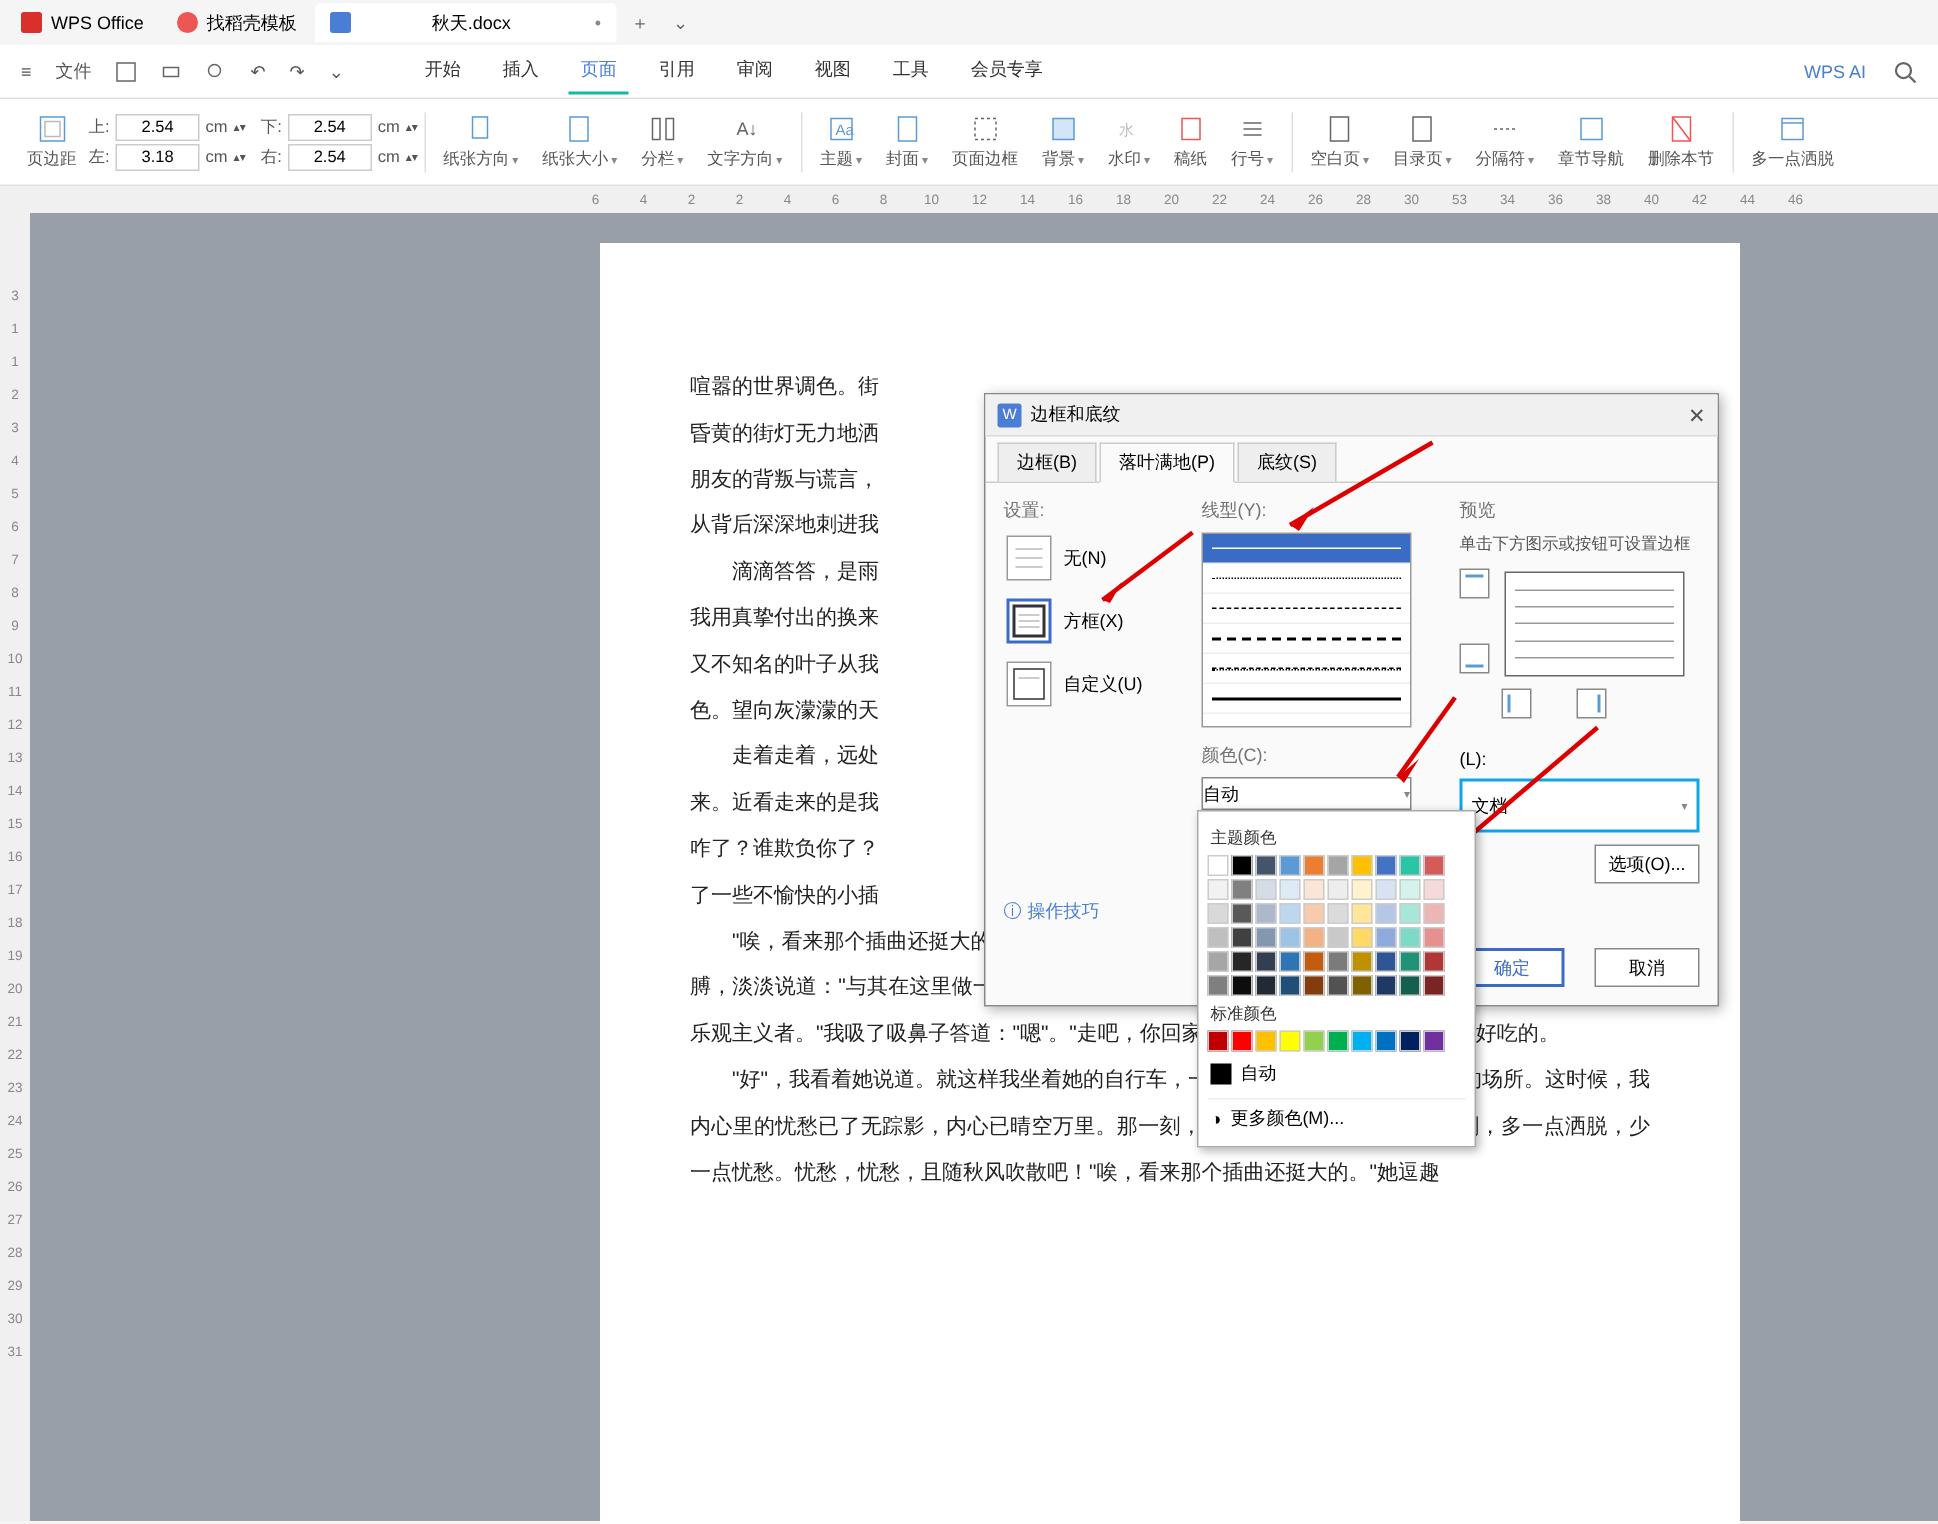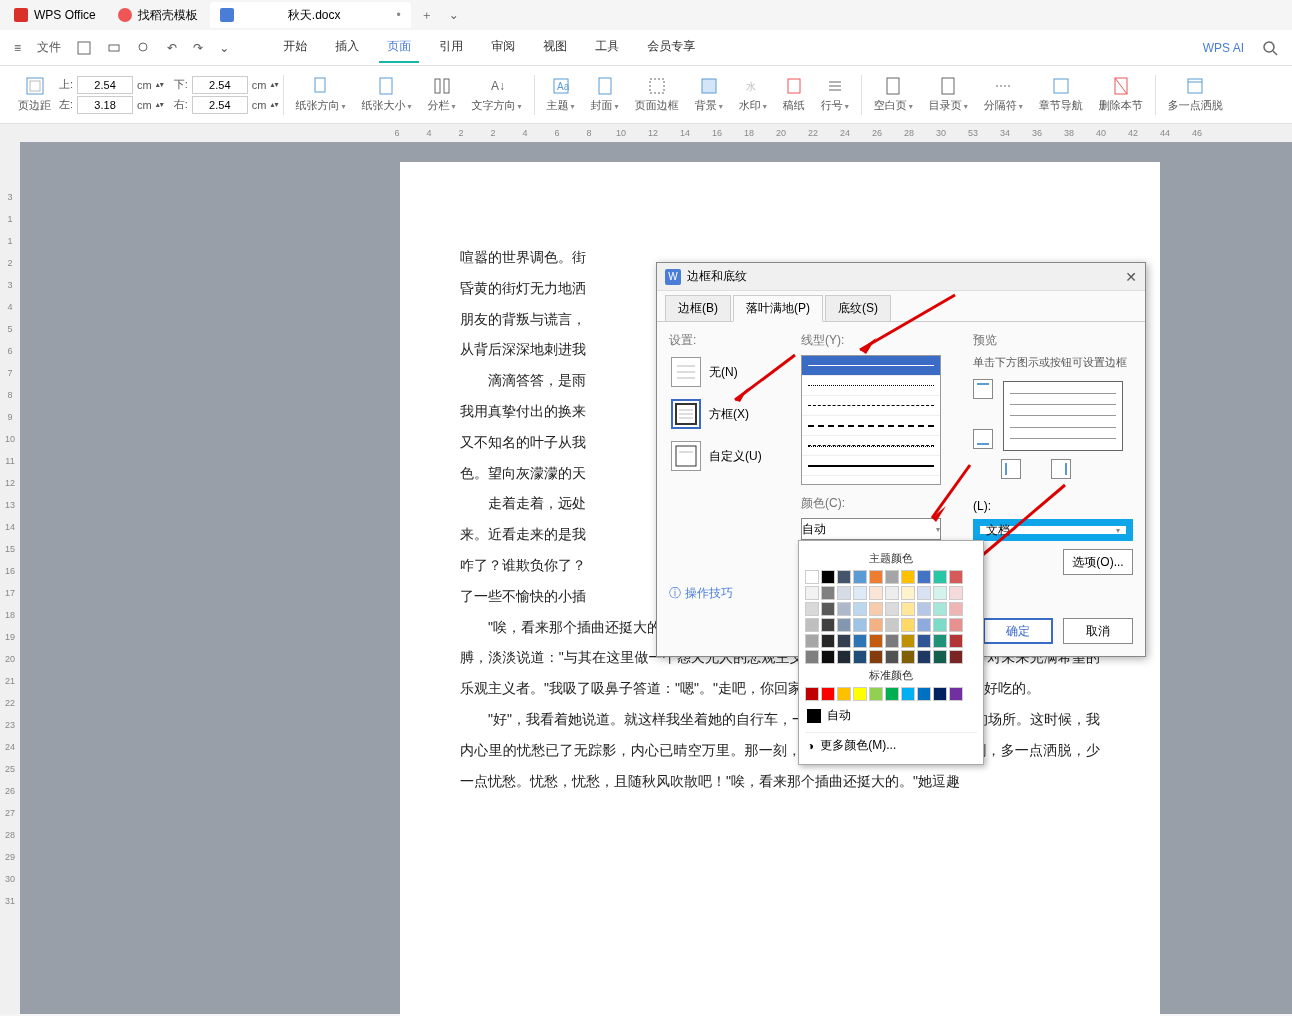--- a/index.html
+++ b/index.html
@@ -66,29 +66,29 @@
 .setting-icon.sel { border: 2px solid #3a6bc5; }
 .line-list { width: 140px; height: 130px; border: 1px solid #999; background: #fff; overflow: hidden; }
 .line-item { height: 20px; border-bottom: 1px solid #eee; display: flex; align-items: center; padding: 0 6px; }
 .line-item.sel { background: #3a6bc5; }
 .line-sample { flex:1; border-top: 1px solid #000; }
 .color-dd { width: 140px; height: 22px; border: 1px solid #888; background: #fff; display:flex; align-items:center; justify-content:center; cursor:pointer; }
 .preview-box { width: 120px; height: 70px; border: 1px solid #666; background: #fff; margin: 8px 0 8px 50px; display:flex; flex-direction:column; justify-content:space-around; padding:6px; }
 .preview-line { height:1px; background:#999; }
 .btn-small { position:relative; width:20px; height:20px; border:1px solid #888; background:#fff; cursor:pointer; }
 .apply-row { display:flex; align-items:center; gap:6px; margin-top: 6px; }
-.apply-dd { flex:1; height:22px; border:7px solid #0ea5e9; background:#fff; padding:0 6px; display:flex; align-items:center; }
-.dialog-footer { display:flex; justify-content:flex-end; gap:10px; padding: 8px 12px 12px; }
+.apply-dd { flex:1; height:36px; border:2px solid #0ea5e9; background:#fff; padding:0 6px; display:flex; align-items:center; }
+.dialog-footer { display:flex; justify-content:flex-end; gap:20px; padding: 8px 12px 12px; }
 .dlg-btn { width: 70px; height: 26px; border: 1px solid #888; background:#fff; cursor:pointer; display:flex; align-items:center; justify-content:center; }
 .dlg-btn.primary { border: 2px solid #3a6bc5; color:#3a6bc5; }
 .tips-link { padding: 0 12px 8px; color: #4a7dd6; cursor:pointer; display:flex; align-items:center; gap:4px; }
 
 
 .color-popup { position:absolute; left: 798px; top: 540px; width: 186px; background:#fff; border:1px solid #aaa; box-shadow:2px 2px 6px rgba(0,0,0,0.3); z-index:200; padding:6px; }
-.cp-title { font-size:11px; color:#333; margin:4px 2px;text-align:center; }
+.cp-title { font-size:11px; color:#333; margin:4px 2px; }
 .swatch-row { display:flex; gap:2px; margin-bottom:2px; }
 .swatch { width:14px; height:14px; border:1px solid #ccc; cursor:pointer; }
 .auto-row { display:flex; align-items:center; gap:6px; padding:4px 2px; cursor:pointer; }
 .auto-sw { width:14px; height:14px; background:#000; }
 .more-row { display:flex; align-items:center; gap:6px; padding:4px 2px; cursor:pointer; border-top:1px solid #eee; margin-top:4px; }
 
 
 .arrow { position:absolute; z-index:150; pointer-events:none; }
 .arrow-line { stroke:#d00; stroke-width:3; fill:none; }
 .arrow-head { fill:#d00; }

